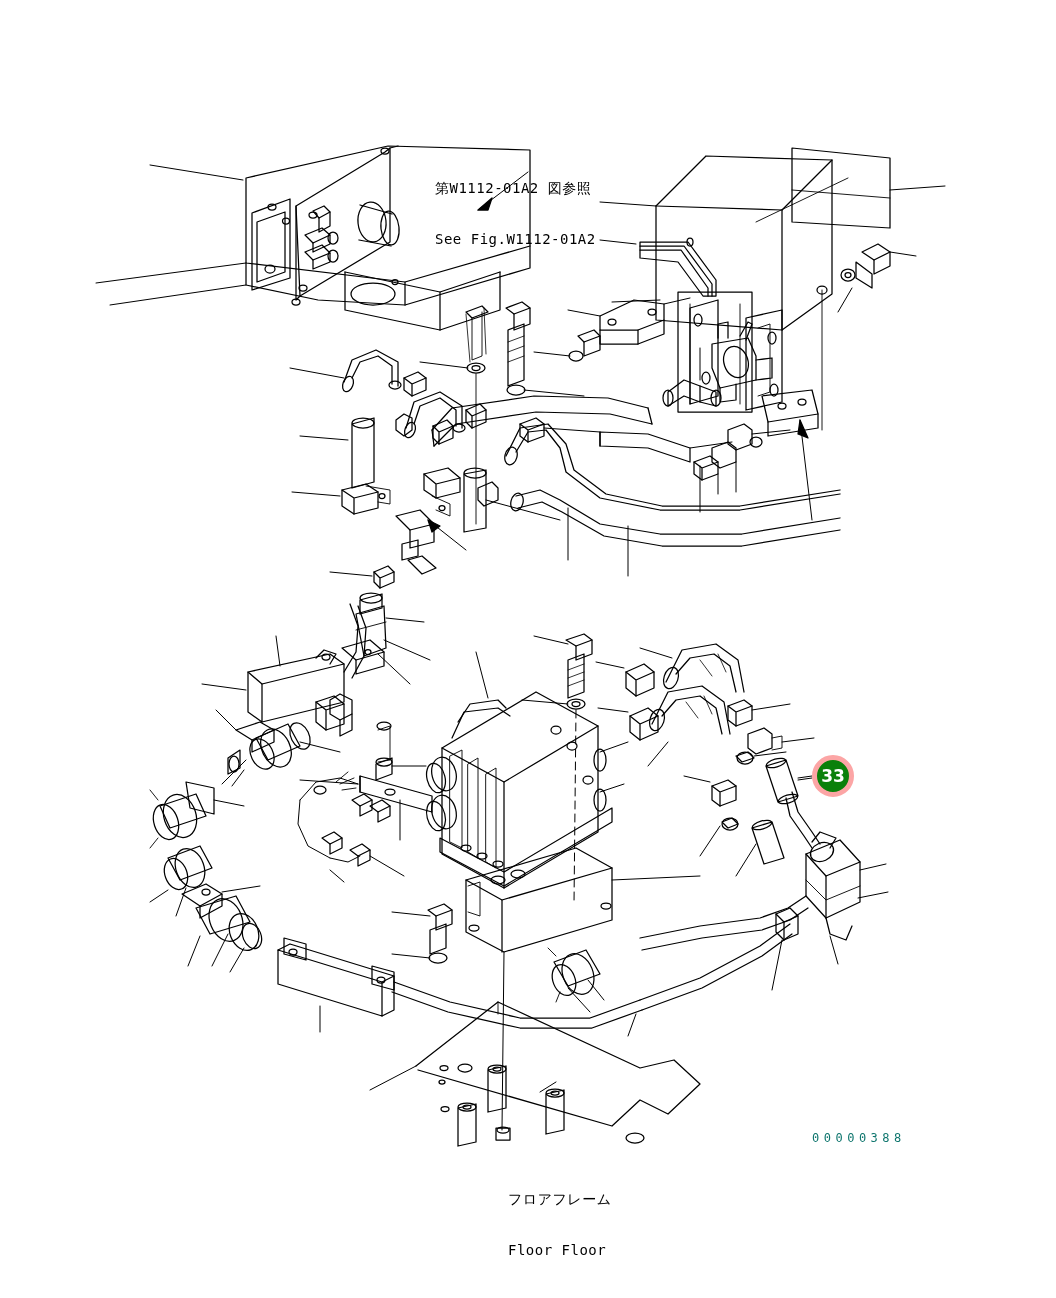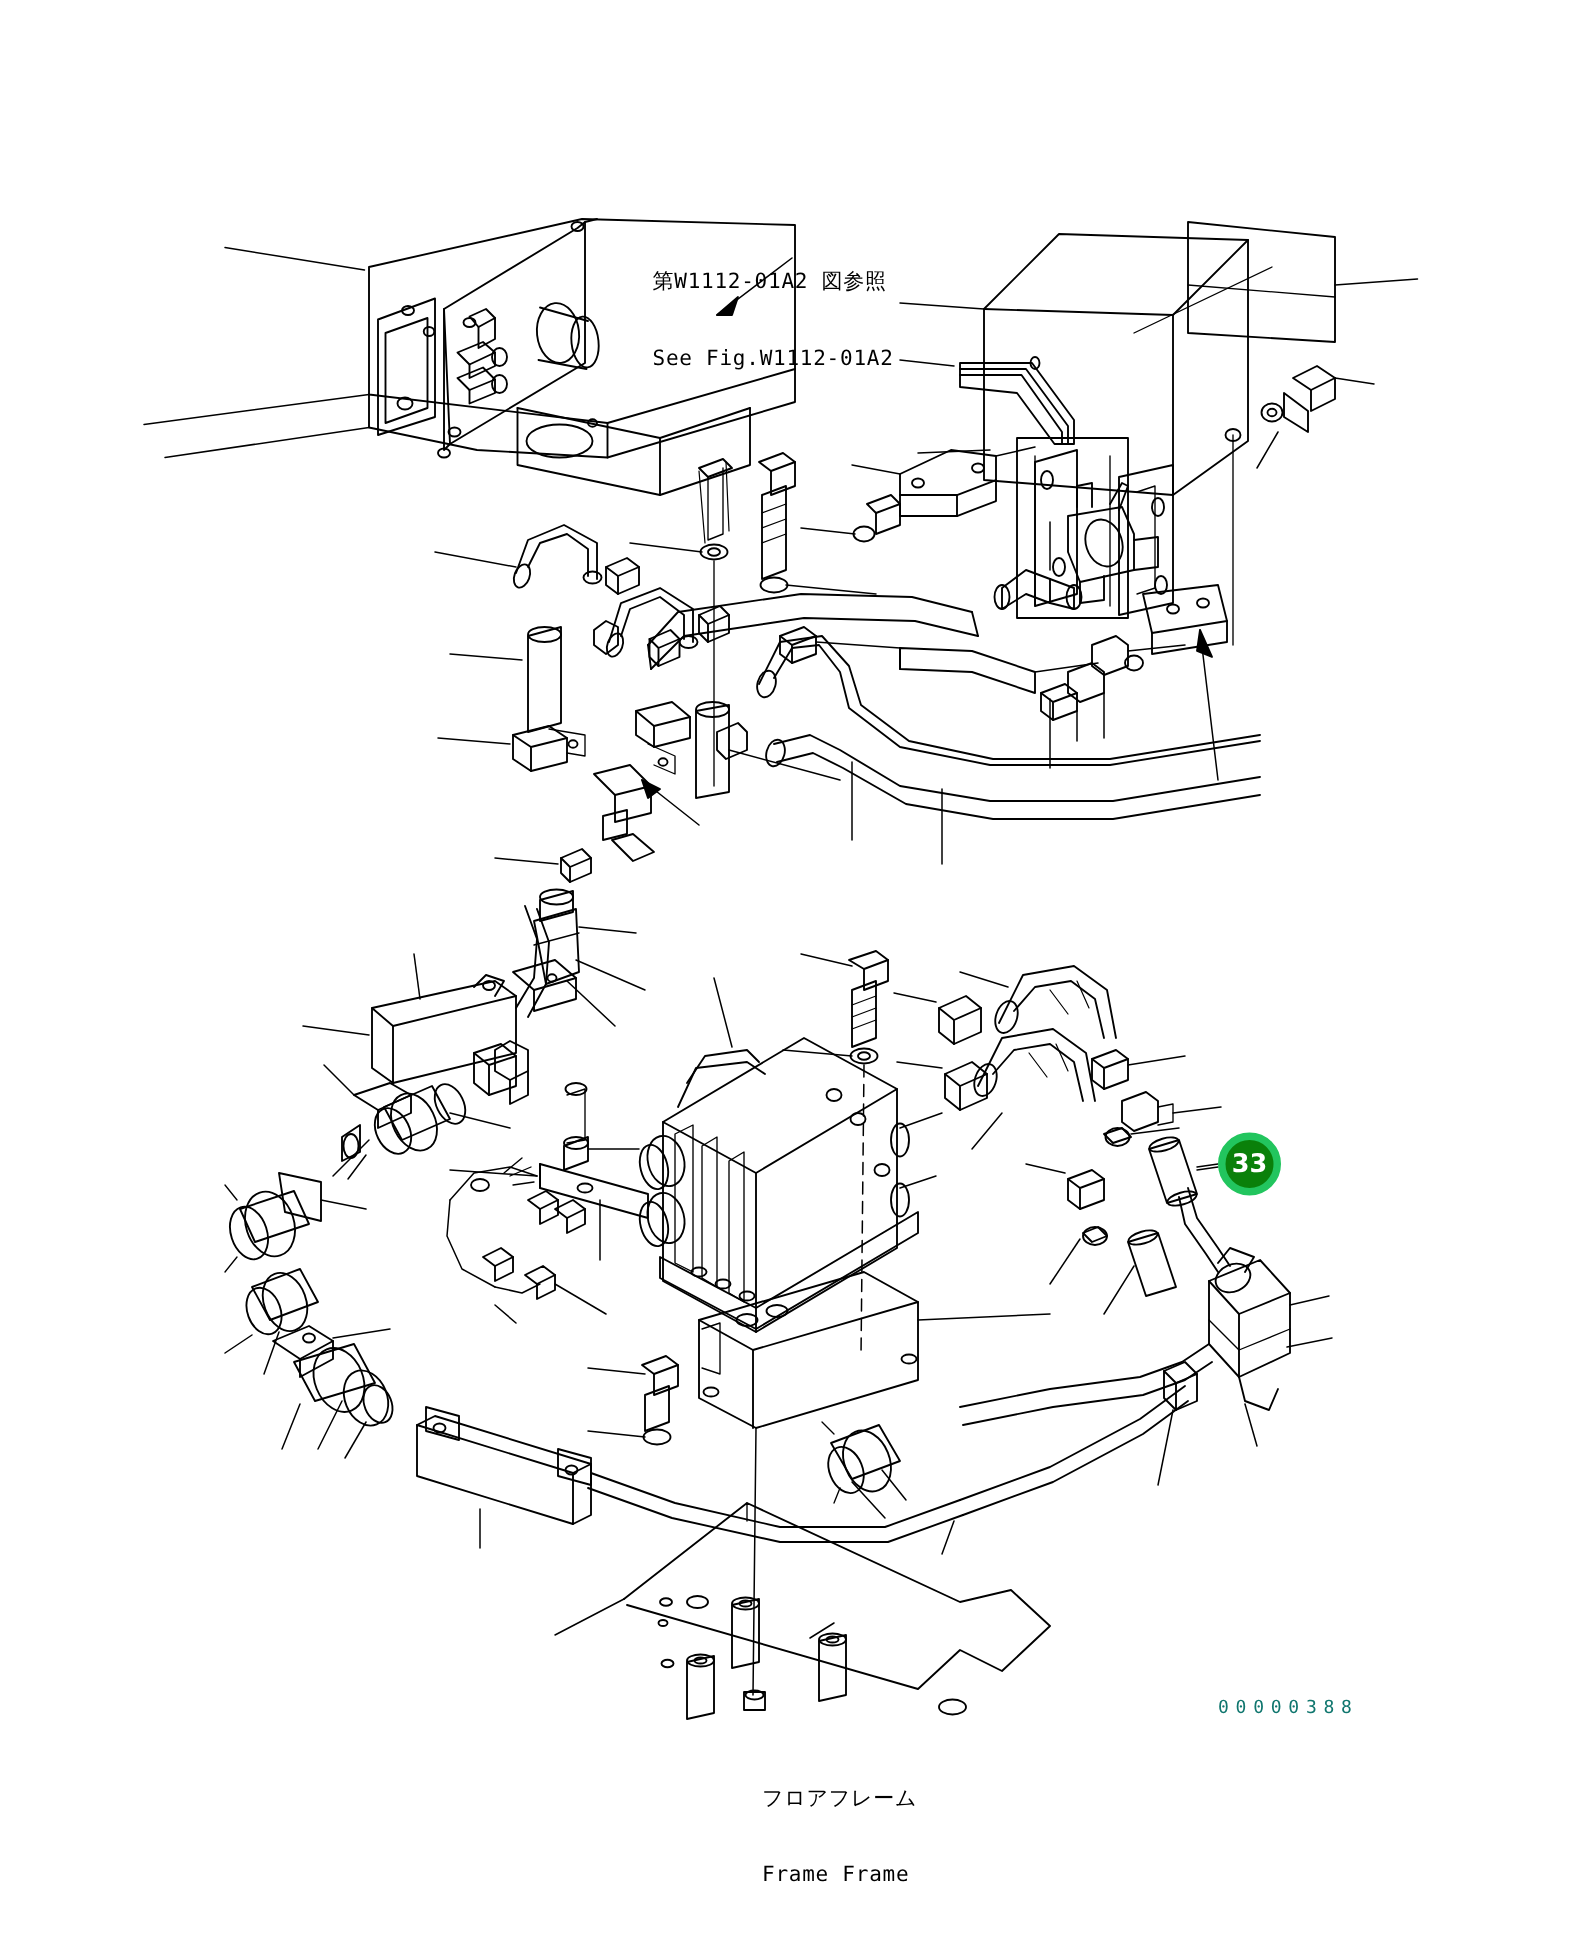--- a/index.html
+++ b/index.html
@@ -539,22 +539,22 @@
 
   <div class="lbl" style="left:435px;top:146px;">
     <span class="ln">第W1112-01A2 図参照</span>
     <span class="ln">See Fig.W1112-01A2</span>
   </div>
 
 
 
   <div class="lbl" style="left:508px;top:1157px;">
     <span class="ln">フロアフレーム</span>
-    <span class="ln">Frame Frame</span>
+    <span class="ln">Floor Floor</span>
   </div>
 
-  <div class="callout" style="left:812px;top:755px;width:42px;height:42px;background:#0a800a;border:5px solid #22c55e;">
+  <div class="callout" style="left:812px;top:755px;width:42px;height:42px;background:#0a800a;border:5px solid #fca5a5;">
     <span>33</span>
   </div>
 
   <div class="partnum" style="left:812px;top:1131px;">00000388</div>
 
 </div>
 
 </body></html>

